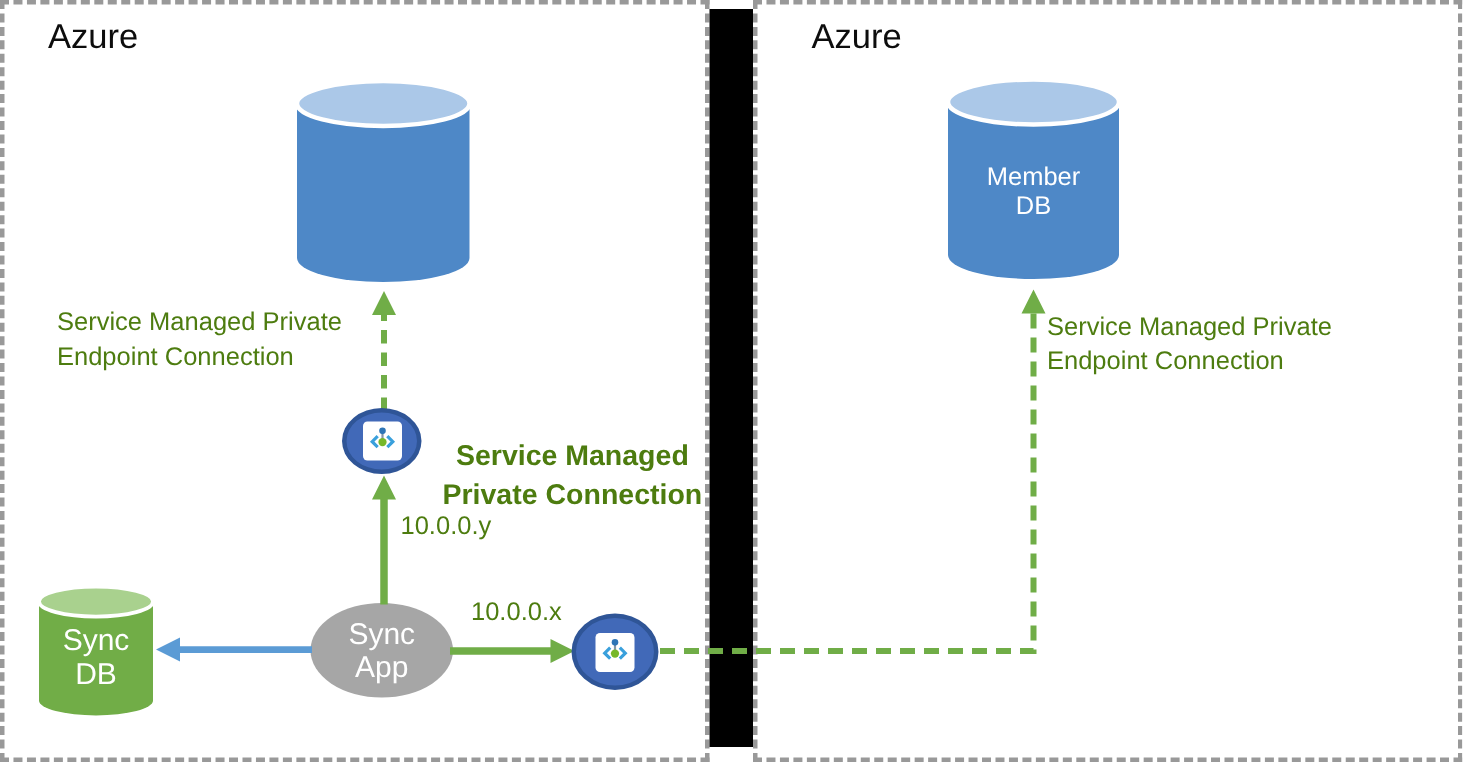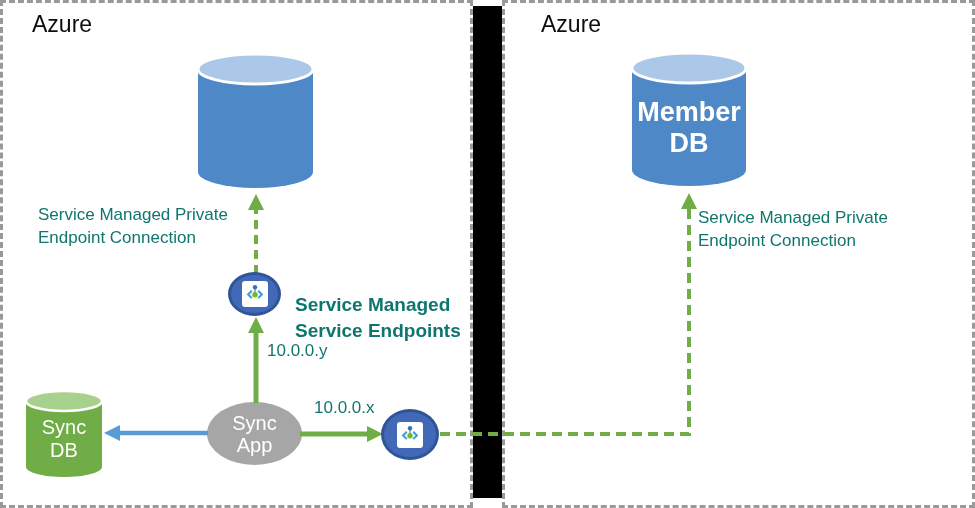--- a/index.html
+++ b/index.html
@@ -11,21 +11,21 @@
   .panel.left{left:0;}
   .panel.right{left:502px;}
   .black-bar{position:absolute;left:473px;top:6px;width:29px;height:492px;background:#000;z-index:2;}
   .region-title{position:absolute;font-size:23px;color:#0d0d0d;z-index:4;}
   .cyl{position:absolute;z-index:3;}
   .cyl svg{position:absolute;left:0;top:0;}
   .cyl-text{
     position:absolute;left:0;right:0;top:56%;transform:translateY(-50%);
     text-align:center;color:#fff;line-height:1.15;z-index:4;
   }
-  .label{position:absolute;z-index:4;font-size:17px;line-height:1.35;color:#0f766e;white-space:nowrap;}
+  .label{position:absolute;z-index:4;font-size:17px;line-height:1.35;color:#4d7c0f;white-space:nowrap;}
   .label.bold{font-weight:bold;font-size:19px;line-height:1.35;}
   .overlay{position:absolute;left:0;top:0;z-index:5;pointer-events:none;}
   .app-ellipse{
     position:absolute;left:207px;top:402px;width:95px;height:63px;border-radius:50%;
     background:#a6a6a6;z-index:4;display:flex;align-items:center;justify-content:center;
     text-align:center;color:#fff;font-size:20px;line-height:1.1;
   }
   .endpoint{
     position:absolute;border-radius:50%;background:#4169b8;border:3px solid #2f5597;
     box-sizing:border-box;z-index:6;display:flex;align-items:center;justify-content:center;
@@ -54,21 +54,21 @@
       <path d="M2,17 L2,120 A57.5,16 0 0 0 117,120 L117,17 Z" fill="#4e88c7"></path>
       <ellipse cx="59.5" cy="17" rx="57.5" ry="15" fill="#abc8e8" stroke="#ffffff" stroke-width="3"></ellipse>
     </svg>
   </div>
 
   <div class="cyl" style="left:630px;top:51px;width:118px;height:137px;">
     <svg width="118" height="137" viewBox="0 0 118 137">
       <path d="M2,17 L2,119 A57,16 0 0 0 116,119 L116,17 Z" fill="#4e88c7"></path>
       <ellipse cx="59" cy="17" rx="57" ry="15" fill="#abc8e8" stroke="#ffffff" stroke-width="3"></ellipse>
     </svg>
-    <div class="cyl-text" style="font-size:27px;font-weight:bold;">
+    <div class="cyl-text" style="font-size:17px;">
       <div>Member</div>
       <div>DB</div>
     </div>
   </div>
 
   <div class="cyl" style="left:25px;top:389px;width:78px;height:90px;">
     <svg width="78" height="90" viewBox="0 0 78 90">
       <path d="M1,12 L1,78 A38,10 0 0 0 77,78 L77,12 Z" fill="#71ad47"></path>
       <ellipse cx="39" cy="12" rx="38" ry="10" fill="#a9d18e" stroke="#ffffff" stroke-width="2.5"></ellipse>
     </svg>
@@ -124,23 +124,23 @@
         <circle cx="12" cy="12.8" r="3" fill="#76b82a"></circle>
       </svg>
     </div>
   </div>
 
   <div class="label" style="left:38px;top:204px;">
     <div>Service Managed Private</div>
     <div>Endpoint Connection</div>
   </div>
 
-  <div class="label bold" style="left:295px;top:292px;">
+  <div class="label bold" style="left:295px;top:292px;text-align:center;">
     <div>Service Managed</div>
-    <div>Service Endpoints</div>
+    <div>Private Connection</div>
   </div>
 
   <div class="label" style="left:267px;top:340px;">10.0.0.y</div>
   <div class="label" style="left:314px;top:397px;text-align:right;">10.0.0.x</div>
 
   <div class="label" style="left:698px;top:207px;">
     <div>Service Managed Private</div>
     <div>Endpoint Connection</div>
   </div>
 

